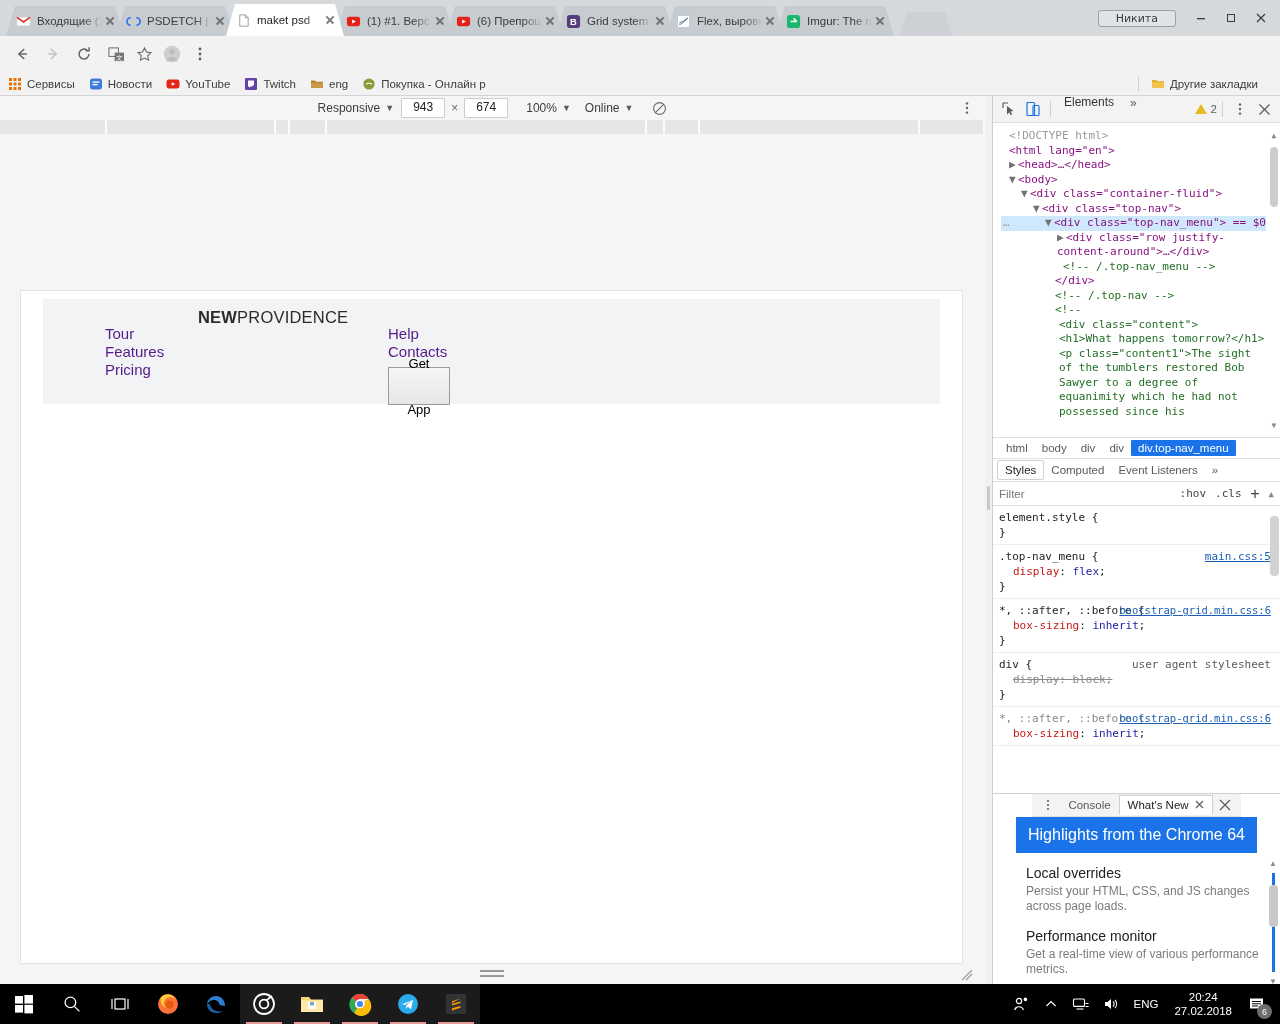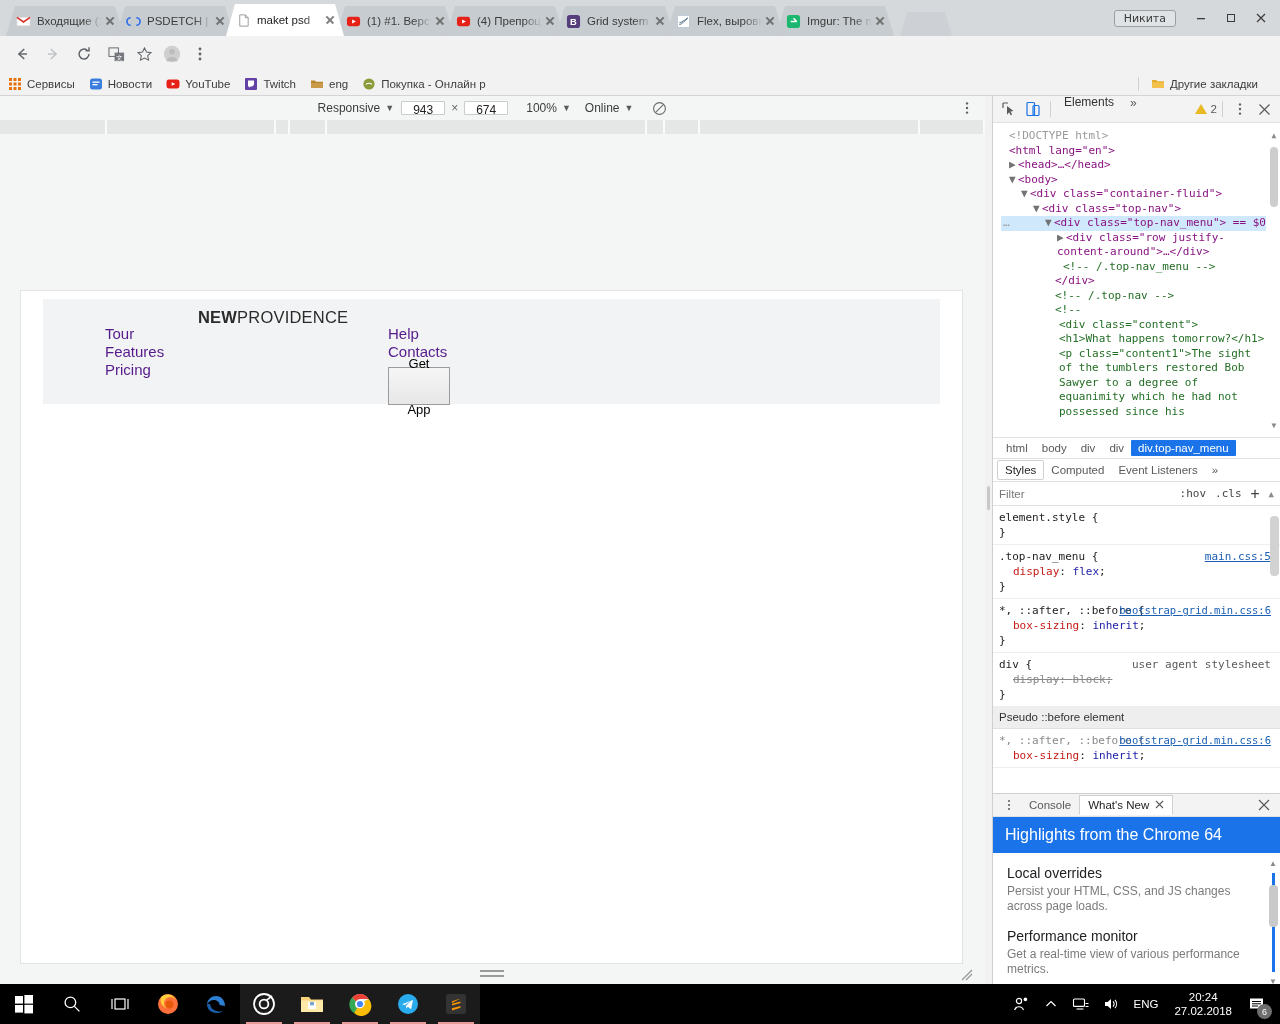--- a/index.html
+++ b/index.html
@@ -41,21 +41,21 @@
   .tab .tab-close::before { transform:rotate(45deg); }
   .tab .tab-close::after  { transform:rotate(-45deg); }
 
   .newtab-stub {
     width:52px; height:24px; margin-left:14px; background:#cdd1d5;
     border-top-left-radius:3px; border-top-right-radius:3px;
     clip-path: polygon(7px 0, calc(100% - 7px) 0, 100% 100%, 0 100%);
   }
   .win-right { margin-left:auto; display:flex; align-items:center; height:36px; padding-right:4px; }
   .win-user {
-    border:1px solid #9aa0a6; border-radius:3px; padding:1px 9px; font-size:11px;
+    border:1px solid #9aa0a6; border-radius:3px; padding:1px 17px; font-size:11px;
     color:#3b3b3b; margin-right:10px; background:#dfe3e6;
     font-family:"DejaVu Sans", sans-serif;
   }
   .win-btn { width:30px; height:26px; display:flex; align-items:center; justify-content:center; color:#3b3b3b; font-size:13px; }
 
   
   .toolbar { height:36px; background:#f2f2f2; display:flex; align-items:center; padding:0 8px; }
   .nav-ico { width:28px; height:28px; display:flex; align-items:center; justify-content:center; margin-right:3px; }
   .omnibox {
     flex:1 1 auto; height:25px; background:#fff; border:1px solid #cfd3d6; border-radius:2px;
@@ -77,21 +77,21 @@
   
   .viewport-col { width:985px; background:#f4f5f5; position:relative; display:flex; flex-direction:column; }
 
   .device-toolbar {
     height:24px; background:#f4f5f5; display:flex; align-items:center; justify-content:center;
     position:relative; font-size:12px; color:#3c3c3c;
   }
   .dt-item { display:flex; align-items:center; margin:0 7px; }
   .caret { margin-left:5px; font-size:9px; color:#5a5a5a; }
   .dt-input {
-    width:44px; height:14px; border:1px solid #c9cdd0; background:#fff;
+    width:44px; height:20px; border:1px solid #c9cdd0; background:#fff;
     text-align:center; font-size:12px; color:#222; line-height:16px; border-radius:1px;
   }
   .dt-x { margin:0 6px; color:#6b6b6b; }
   .dt-menu { position:absolute; right:10px; top:4px; width:16px; height:16px; display:flex; align-items:center; justify-content:center; }
 
   .ruler-row { height:14px; background:#fafafa; display:flex; align-items:stretch; }
   .rseg { background:#e5e6e6; height:14px; margin-right:2px; }
 
   .page-stage { flex:1 1 auto; position:relative; background:#f4f5f5; padding-top:12px; }
   .page-frame {
@@ -182,27 +182,27 @@
   .rule .src { position:absolute; right:9px; top:4px; color:#1a5fb4; text-decoration:underline; font-size:11px; }
   .rule .src.ua { color:#5a5a5a; text-decoration:none; }
   .sel-name { color:#222; }
   .prop { color:#c41a16; padding-left:14px; }
   .val { color:#1a1aa6; }
   .strike { text-decoration:line-through; color:#888; }
   .pseudo-head { background:#eee; padding:3px 6px; font-family:"Liberation Sans", sans-serif; font-size:11.5px; color:#333; border-bottom:1px solid #e0e0e0; }
   .styles-scroll { position:absolute; right:1px; top:0; bottom:0; width:9px; }
   .styles-scroll .thumb { position:absolute; top:10px; width:9px; height:60px; background:#d2d2d2; border-radius:4px; }
 
-  .drawer { border-top:1px solid #cfcfcf; height:195px; display:flex; flex-direction:column; }
+  .drawer { border-top:1px solid #cfcfcf; height:195px; display:flex; flex-direction:column;align-items:center; }
   .drawer-tabs { height:23px; display:flex; align-items:center; padding:0 4px; background:#f3f3f3; border-bottom:1px solid #e0e0e0; font-size:11.5px; color:#5a5a5a; }
   .drawer-tabs .dtab { padding:3px 8px; }
   .drawer-tabs .dtab.sel { background:#fff; border:1px solid #d0d0d0; border-bottom:1px solid #fff; color:#222; display:flex; align-items:center; gap:6px; }
   .drawer-tabs .close-x { margin-left:auto; padding:0 6px; }
   .whatsnew-head { background:#1a73e8; color:#fff; font-size:16px; padding:9px 12px; }
-  .wn-body { flex:1 1 auto; padding:12px 14px 0; position:relative; overflow:hidden; }
+  .wn-body { flex:1 1 auto; padding:12px 14px 0; position:relative; overflow:hidden;margin-left:19px; }
   .wn-title { font-size:14px; color:#202124; margin-bottom:3px; }
   .wn-desc { font-size:12px; color:#7b7b7b; line-height:15px; margin-bottom:14px; }
   .wn-scroll { position:absolute; right:2px; top:6px; bottom:2px; width:9px; }
   .wn-scroll .track { position:absolute; top:14px; bottom:14px; left:3px; width:3px; background:#1a73e8; }
   .wn-scroll .thumb { position:absolute; top:26px; width:9px; height:42px; background:#c9c9c9; border-radius:4px; }
 
   
   .taskbar { position:absolute; left:0; bottom:0; width:1280px; height:40px; background:#000; display:flex; align-items:center; color:#fff; }
   .tb-item { width:48px; height:40px; display:flex; align-items:center; justify-content:center; position:relative; }
   .tb-item.open { background:#1b1b1b; }
@@ -268,21 +268,21 @@
       <span class="tab-close"></span>
     </div>
 
     <div class="tab">
       <span class="favicon">
         <svg width="15" height="15" viewBox="0 0 16 16">
             <rect x="1" y="3" width="14" height="10" rx="2.5" fill="#e62117"></rect>
             <path d="M6.5 5.8l4 2.2-4 2.2z" fill="#fff"></path>
           </svg>
       </span>
-      <span class="tab-title">(4) Препроц</span>
+      <span class="tab-title">(6) Препроц</span>
       <span class="tab-close"></span>
     </div>
 
     <div class="tab">
       <span class="favicon">
         <svg width="15" height="15" viewBox="0 0 16 16">
             <rect x="1" y="1" width="14" height="14" rx="3" fill="#563d7c"></rect>
             <text x="8" y="12" font-size="10" font-family="Liberation Sans, sans-serif" fill="#fff" text-anchor="middle" font-weight="bold">B</text>
           </svg>
       </span>
@@ -666,21 +666,20 @@
           <div class="sel-name">}</div>
         </div>
 
         <div class="rule">
           <div class="sel-name">div {</div>
           <span class="src ua">user agent stylesheet</span>
           <div><span class="prop strike">display</span><span class="pn strike">: </span><span class="val strike">block</span><span class="pn strike">;</span></div>
           <div class="sel-name">}</div>
         </div>
 
-        <div class="pseudo-head">Pseudo ::before element</div>
 
         <div class="rule">
           <div class="sel-name" style="max-width:160px;color:#888;">*, ::after, ::before {</div>
           <span class="src" style="top:4px;font-size:10.5px;">bootstrap-grid.min.css:6</span>
           <div><span class="prop">box-sizing</span><span class="pn">: </span><span class="val">inherit</span><span class="pn">;</span></div>
         </div>
 
         <div class="styles-scroll">
             <span class="thumb"></span>
           </div>

